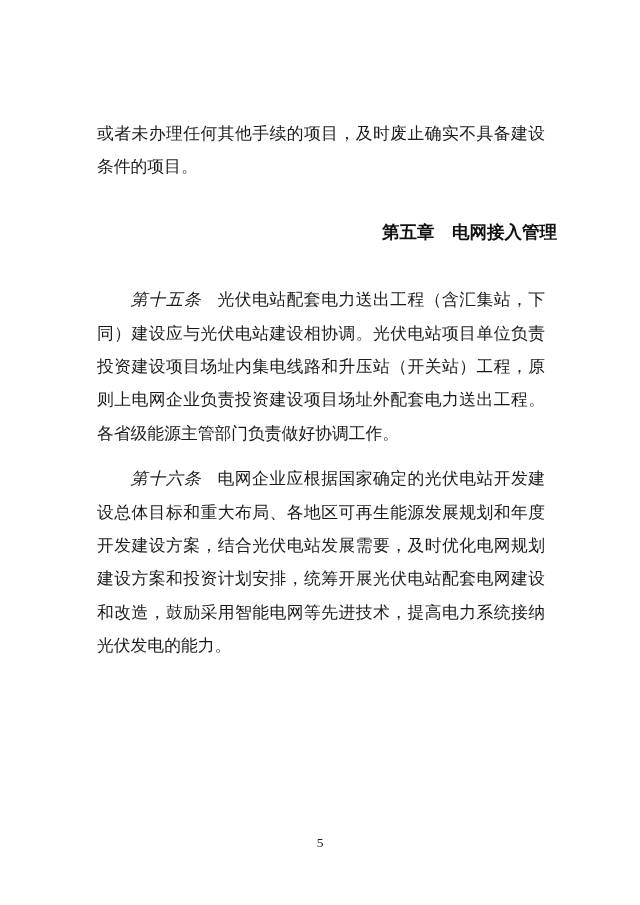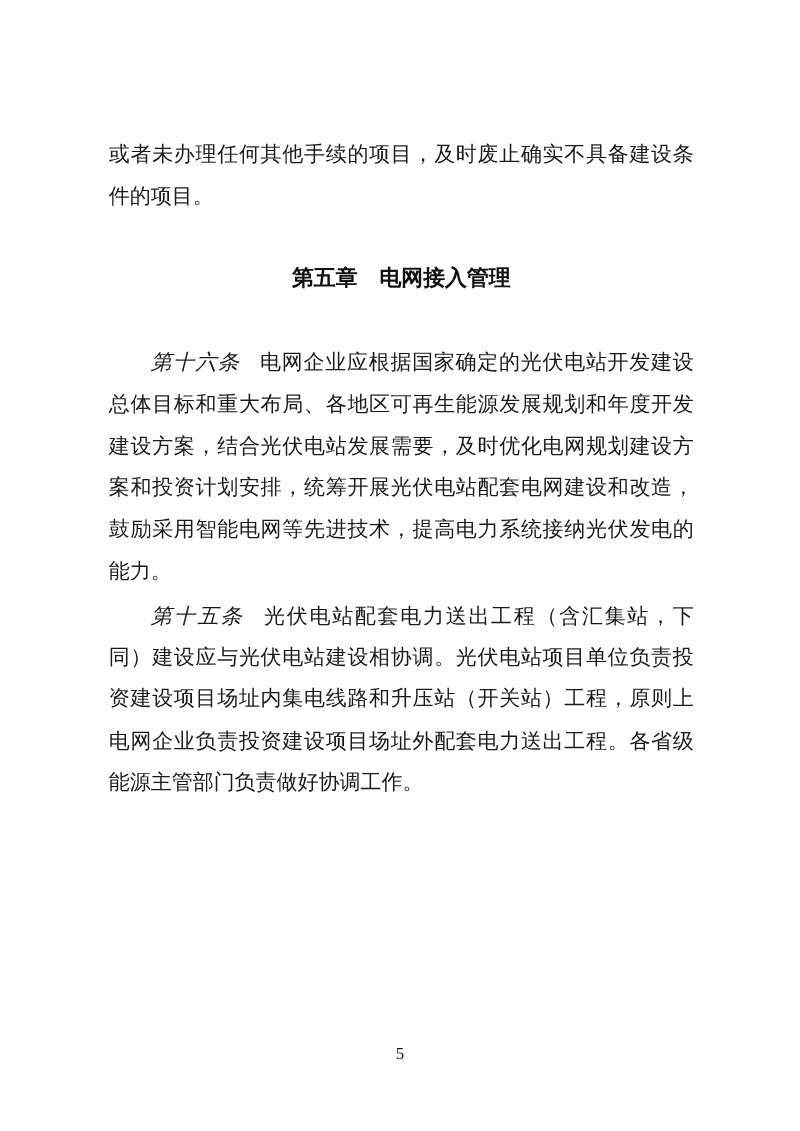--- a/index.html
+++ b/index.html
@@ -20,33 +20,33 @@
     inset: 0;
     background: #ffffff;
   }
   .content {
     position: absolute;
     left: 85px;
     top: 105px;
     width: 472px;
   }
   .para {
-    margin: 2px;
+    margin: 12px;
     font-size: 16.8px;
     line-height: 33.4px;
     text-align: justify;
     text-justify: inter-ideograph;
     word-break: break-all;
   }
   .para.indent {
     text-indent: 2em;
   }
   .chapter-heading {
     margin: 32px 0 34px 0;
-    text-align: center;
+    text-align: right;
     font-family: "Liberation Sans", "DejaVu Sans", sans-serif;
     font-weight: bold;
     font-size: 17.5px;
     line-height: 33.4px;
     color: #111111;
   }
   .art-no {
     font-style: italic;
     margin-right: 0.95em;
     letter-spacing: 0.5px;
@@ -69,25 +69,25 @@
 
   <div class="content">
 
     <p class="para">
       <span>或者未办理任何其他手续的项目，及时废止确实不具备建设条件的项目。</span>
     </p>
 
     <h2 class="chapter-heading">第五章　电网接入管理</h2>
 
     <p class="para indent">
-      <span class="art-no">第十六条</span><span>电网企业应根据国家确定的光伏电站开发建设总体目标和重大布局、各地区可再生能源发展规划和年度开发建设方案，结合光伏电站发展需要，及时优化电网规划建设方案和投资计划安排，统筹开展光伏电站配套电网建设和改造，鼓励采用智能电网等先进技术，提高电力系统接纳光伏发电的能力。</span>
+      <span class="art-no">第十五条</span><span>光伏电站配套电力送出工程（含汇集站，下同）建设应与光伏电站建设相协调。光伏电站项目单位负责投资建设项目场址内集电线路和升压站（开关站）工程，原则上电网企业负责投资建设项目场址外配套电力送出工程。各省级能源主管部门负责做好协调工作。</span>
     </p>
 
     <p class="para indent">
-      <span class="art-no">第十五条</span><span>光伏电站配套电力送出工程（含汇集站，下同）建设应与光伏电站建设相协调。光伏电站项目单位负责投资建设项目场址内集电线路和升压站（开关站）工程，原则上电网企业负责投资建设项目场址外配套电力送出工程。各省级能源主管部门负责做好协调工作。</span>
+      <span class="art-no">第十六条</span><span>电网企业应根据国家确定的光伏电站开发建设总体目标和重大布局、各地区可再生能源发展规划和年度开发建设方案，结合光伏电站发展需要，及时优化电网规划建设方案和投资计划安排，统筹开展光伏电站配套电网建设和改造，鼓励采用智能电网等先进技术，提高电力系统接纳光伏发电的能力。</span>
     </p>
 
 
   </div>
 
   <div class="page-footer">5</div>
 
 </div>
 
 </body></html>

